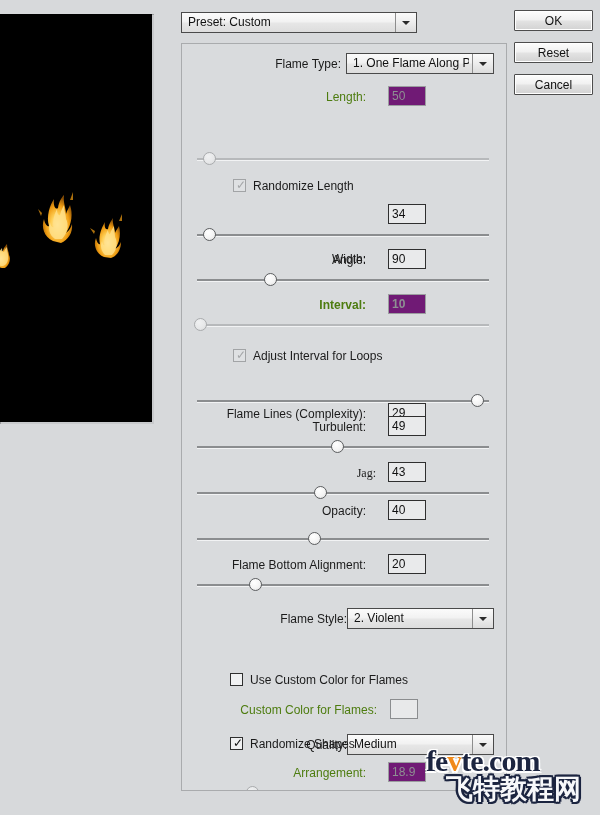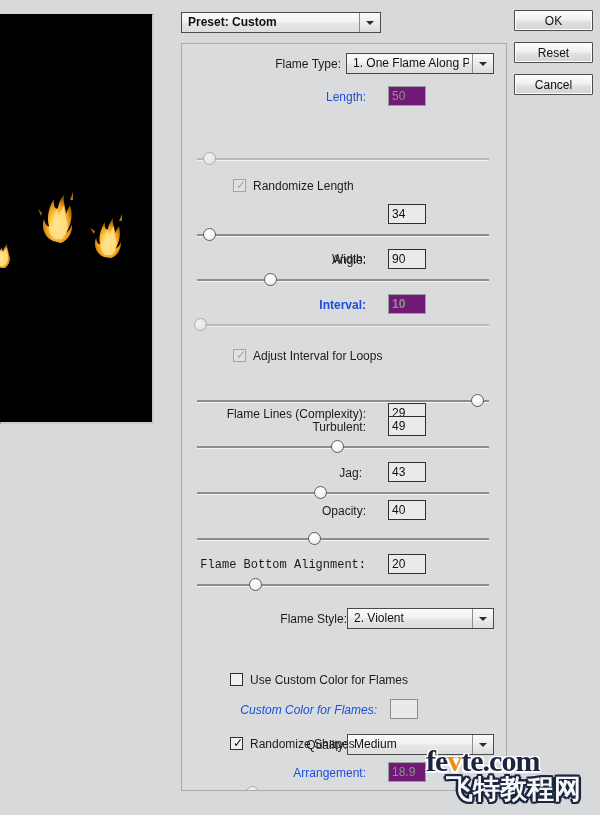--- a/index.html
+++ b/index.html
@@ -35,21 +35,21 @@
     border-radius:1px;
     font-family:"Liberation Sans", sans-serif;
     font-size:12px;color:#111;
     text-align:center;line-height:20px;
     box-shadow:0 0 0 1px #ffffff inset;
     cursor:default;
     padding:0;
   }
 
   
-  #preset-row{position:absolute;left:181px;top:12px;width:200px;font-weight:bold;}
+  #preset-row{position:absolute;left:181px;top:12px;width:236px;}
   .combo{
     position:relative;height:21px;
     background:linear-gradient(to bottom,#fbfbfb 0%,#f2f2f2 45%,#e6e6e6 55%,#dddddd 100%);
     border:1px solid #4a4a4a;
     box-sizing:border-box;
   }
   .combo .combo-text{
     position:absolute;left:6px;top:0;right:24px;line-height:19px;
     font-size:12px;color:#111;white-space:nowrap;overflow:hidden;
   }
@@ -71,21 +71,21 @@
     border:1px solid #a9abad;
     box-sizing:border-box;
     overflow:hidden;
   }
 
   .row{position:absolute;left:0;width:326px;height:24px;}
   .lbl{
     position:absolute;right:0;line-height:22px;text-align:right;
     font-size:12px;color:#1b1b1b;white-space:nowrap;
   }
-  .lbl.dim{color:#1d4ed8;}
+  .lbl.dim{color:#4d7c0f;}
 
   .numbox{
     position:absolute;height:20px;width:38px;
     background:#e9eaeb;border:1px solid #2f2f2f;box-sizing:border-box;
     font-size:12px;color:#111;line-height:18px;padding-left:3px;
   }
   .numbox.dim{border-color:#9b9d9f;color:#8e9092;background:#701a75;}
 
   
   .slider{position:absolute;height:14px;}
@@ -284,39 +284,39 @@
     <div class="row" style="top:372px;">
       <span class="lbl" style="right:142px;">Turbulent:</span>
       <div class="numbox" style="left:206px;top:0;">49</div>
     </div>
     <div class="slider" style="left:15px;top:396px;width:292px;">
       <div class="track"></div>
       <div class="knob" style="left:48%;"></div>
     </div>
 
     <div class="row" style="top:418px;">
-      <span class="lbl" style="right:146px;">Jag:</span>
+      <span class="lbl" style="right:132px;font-family:Liberation Serif, serif;">Jag:</span>
       <div class="numbox" style="left:206px;top:0;">43</div>
     </div>
     <div class="slider" style="left:15px;top:442px;width:292px;">
       <div class="track"></div>
       <div class="knob" style="left:42%;"></div>
     </div>
 
     <div class="row" style="top:456px;text-decoration:underline;">
       <span class="lbl" style="right:142px;">Opacity:</span>
       <div class="numbox" style="left:206px;top:0;">40</div>
     </div>
     <div class="slider" style="left:15px;top:488px;width:292px;">
       <div class="track"></div>
       <div class="knob" style="left:40%;"></div>
     </div>
 
     <div class="row" style="top:510px;">
-      <span class="lbl" style="right:142px;font-family:Liberation Mono, monospace;">Flame Bottom Alignment:</span>
+      <span class="lbl" style="right:142px;">Flame Bottom Alignment:</span>
       <div class="numbox" style="left:206px;top:0;">20</div>
     </div>
     <div class="slider" style="left:15px;top:534px;width:292px;">
       <div class="track"></div>
       <div class="knob" style="left:20%;"></div>
     </div>
 
     <div class="row" style="top:564px;">
       <span class="lbl" style="right:161px;">Flame Style:</span>
       <div class="combo" style="position:absolute;left:165px;top:0;width:147px;">
@@ -325,21 +325,21 @@
       </div>
     </div>
 
 
     <div class="chk" style="left:48px;top:627px;">
       <span class="box"></span>
       <span class="ctext">Use Custom Color for Flames</span>
     </div>
 
     <div class="row" style="top:655px;">
-      <span class="lbl dim" style="right:131px;font-style:italic;">Custom Color for Flames:</span>
+      <span class="lbl dim" style="right:131px;">Custom Color for Flames:</span>
       <div class="colorwell" style="left:208px;top:0;"></div>
     </div>
 
     <div class="row" style="top:690px;">
       <span class="lbl" style="right:161px;">Quality:</span>
       <div class="combo" style="position:absolute;left:165px;top:0;width:147px;">
         <span class="combo-text">Medium</span>
         <span class="combo-btn"></span>
       </div>
     </div>

